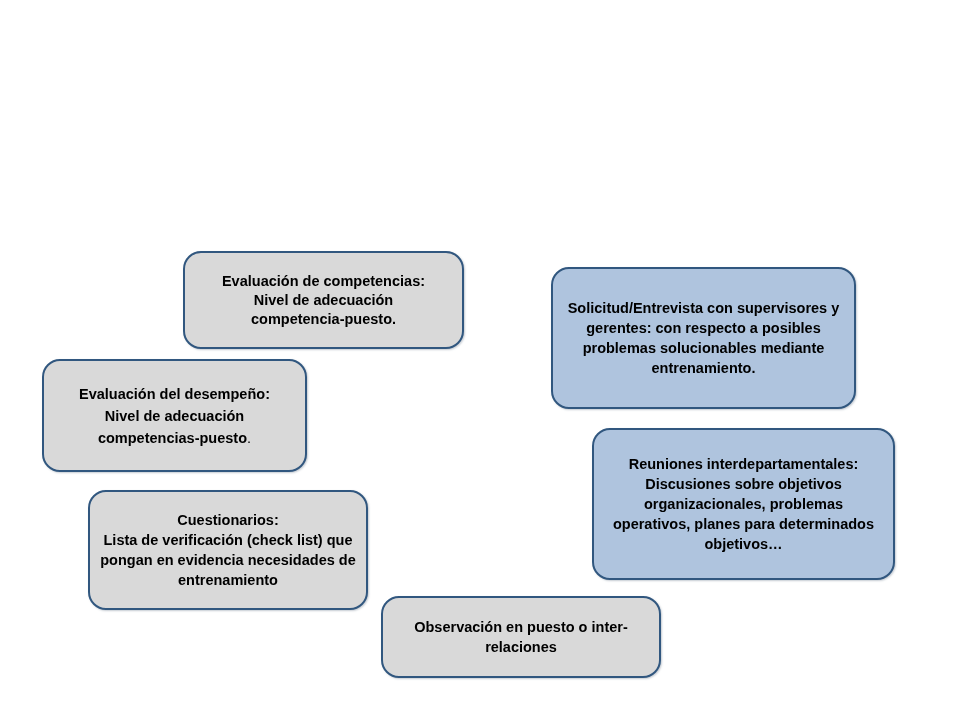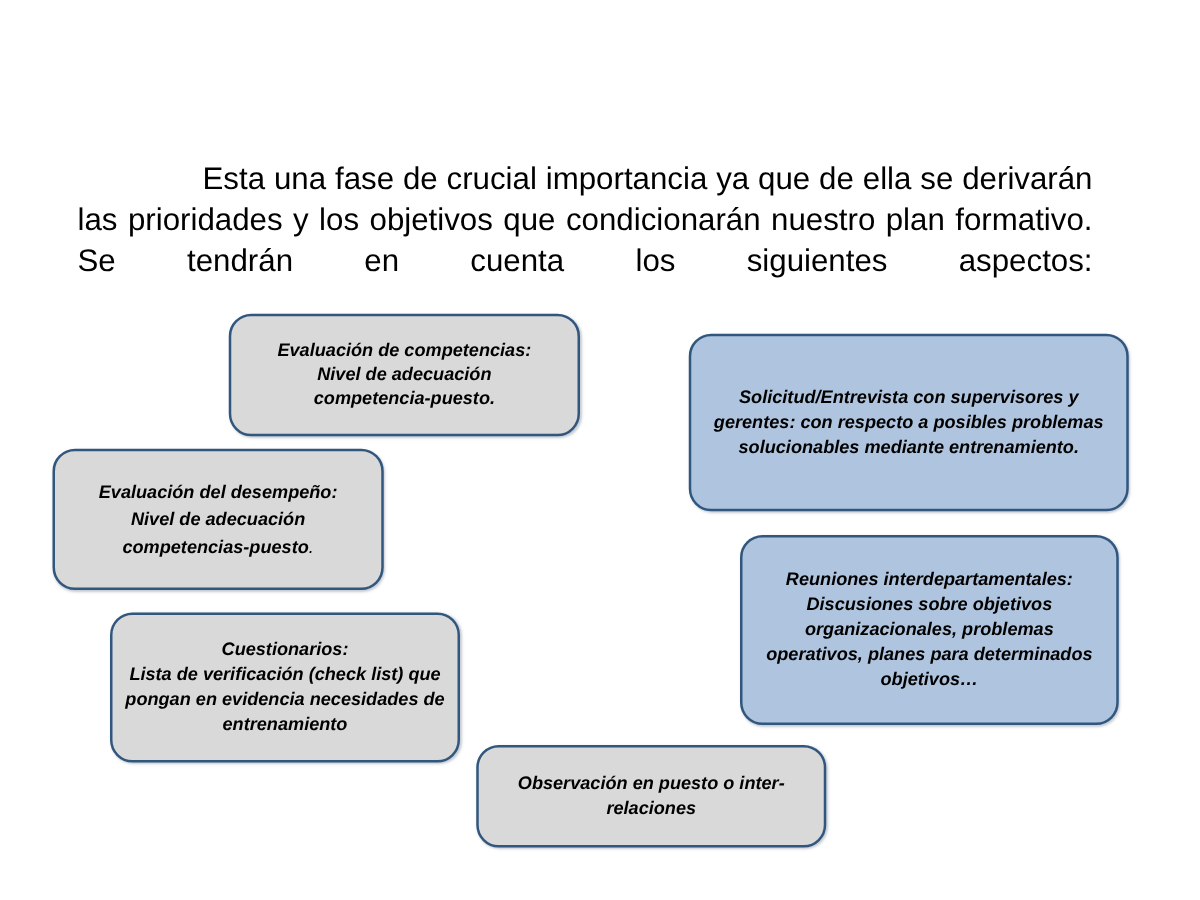--- a/index.html
+++ b/index.html
@@ -71,21 +71,20 @@
     justify-content: center;
     text-align: center;
     font-weight: bold;
     color: #000000;
     padding: 6px 10px;
     box-shadow: 1px 1px 2px rgba(90,105,125,0.35);
   }
   .node .node-text {
     width: 100%;
     white-space: pre-line;
-    font-style: italic;
   }
   .node.gray {
     background: #d9d9d9;
   }
   .node.blue {
     background: #afc4de;
   }
 
   
   #node-competencias {
@@ -98,39 +97,38 @@
   }
   #node-cuestionarios {
     left: 88px;   top: 490px;  width: 280px;  height: 120px;
     font-size: 14.5px; line-height: 20px;
   }
   #node-observacion {
     left: 381px;  top: 596px;  width: 280px;  height: 82px;
     font-size: 14.5px; line-height: 20px;
   }
   #node-solicitud {
-    left: 551px;  top: 267px;  width: 352px;  height: 142px;
+    left: 551px;  top: 267px;  width: 305px;  height: 142px;
     font-size: 14.5px; line-height: 20px;
   }
   #node-reuniones {
     left: 592px;  top: 428px;  width: 303px;  height: 152px;
     font-size: 14.5px; line-height: 20px; justify-content: flex-end;
   }
 
   .trailing-period {
     font-weight: 400;
   }
 </style>
 </head>
 <body>
 
 <div id="slide">
 
 
-  <div id="intro-paragraph">Esta una fase de crucial importancia ya que de ella se derivarán las prioridades y los objetivos que condicionarán nuestro plan formativo. Se tendrán en cuenta los siguientes aspectos:</div>
 
   <div class="node gray" id="node-competencias">
     <span class="node-text">Evaluación de competencias:
 Nivel de adecuación
 competencia-puesto.</span>
   </div>
 
   <div class="node gray" id="node-desempeno">
     <span class="node-text"><span>Evaluación del desempeño:
 Nivel de adecuación

